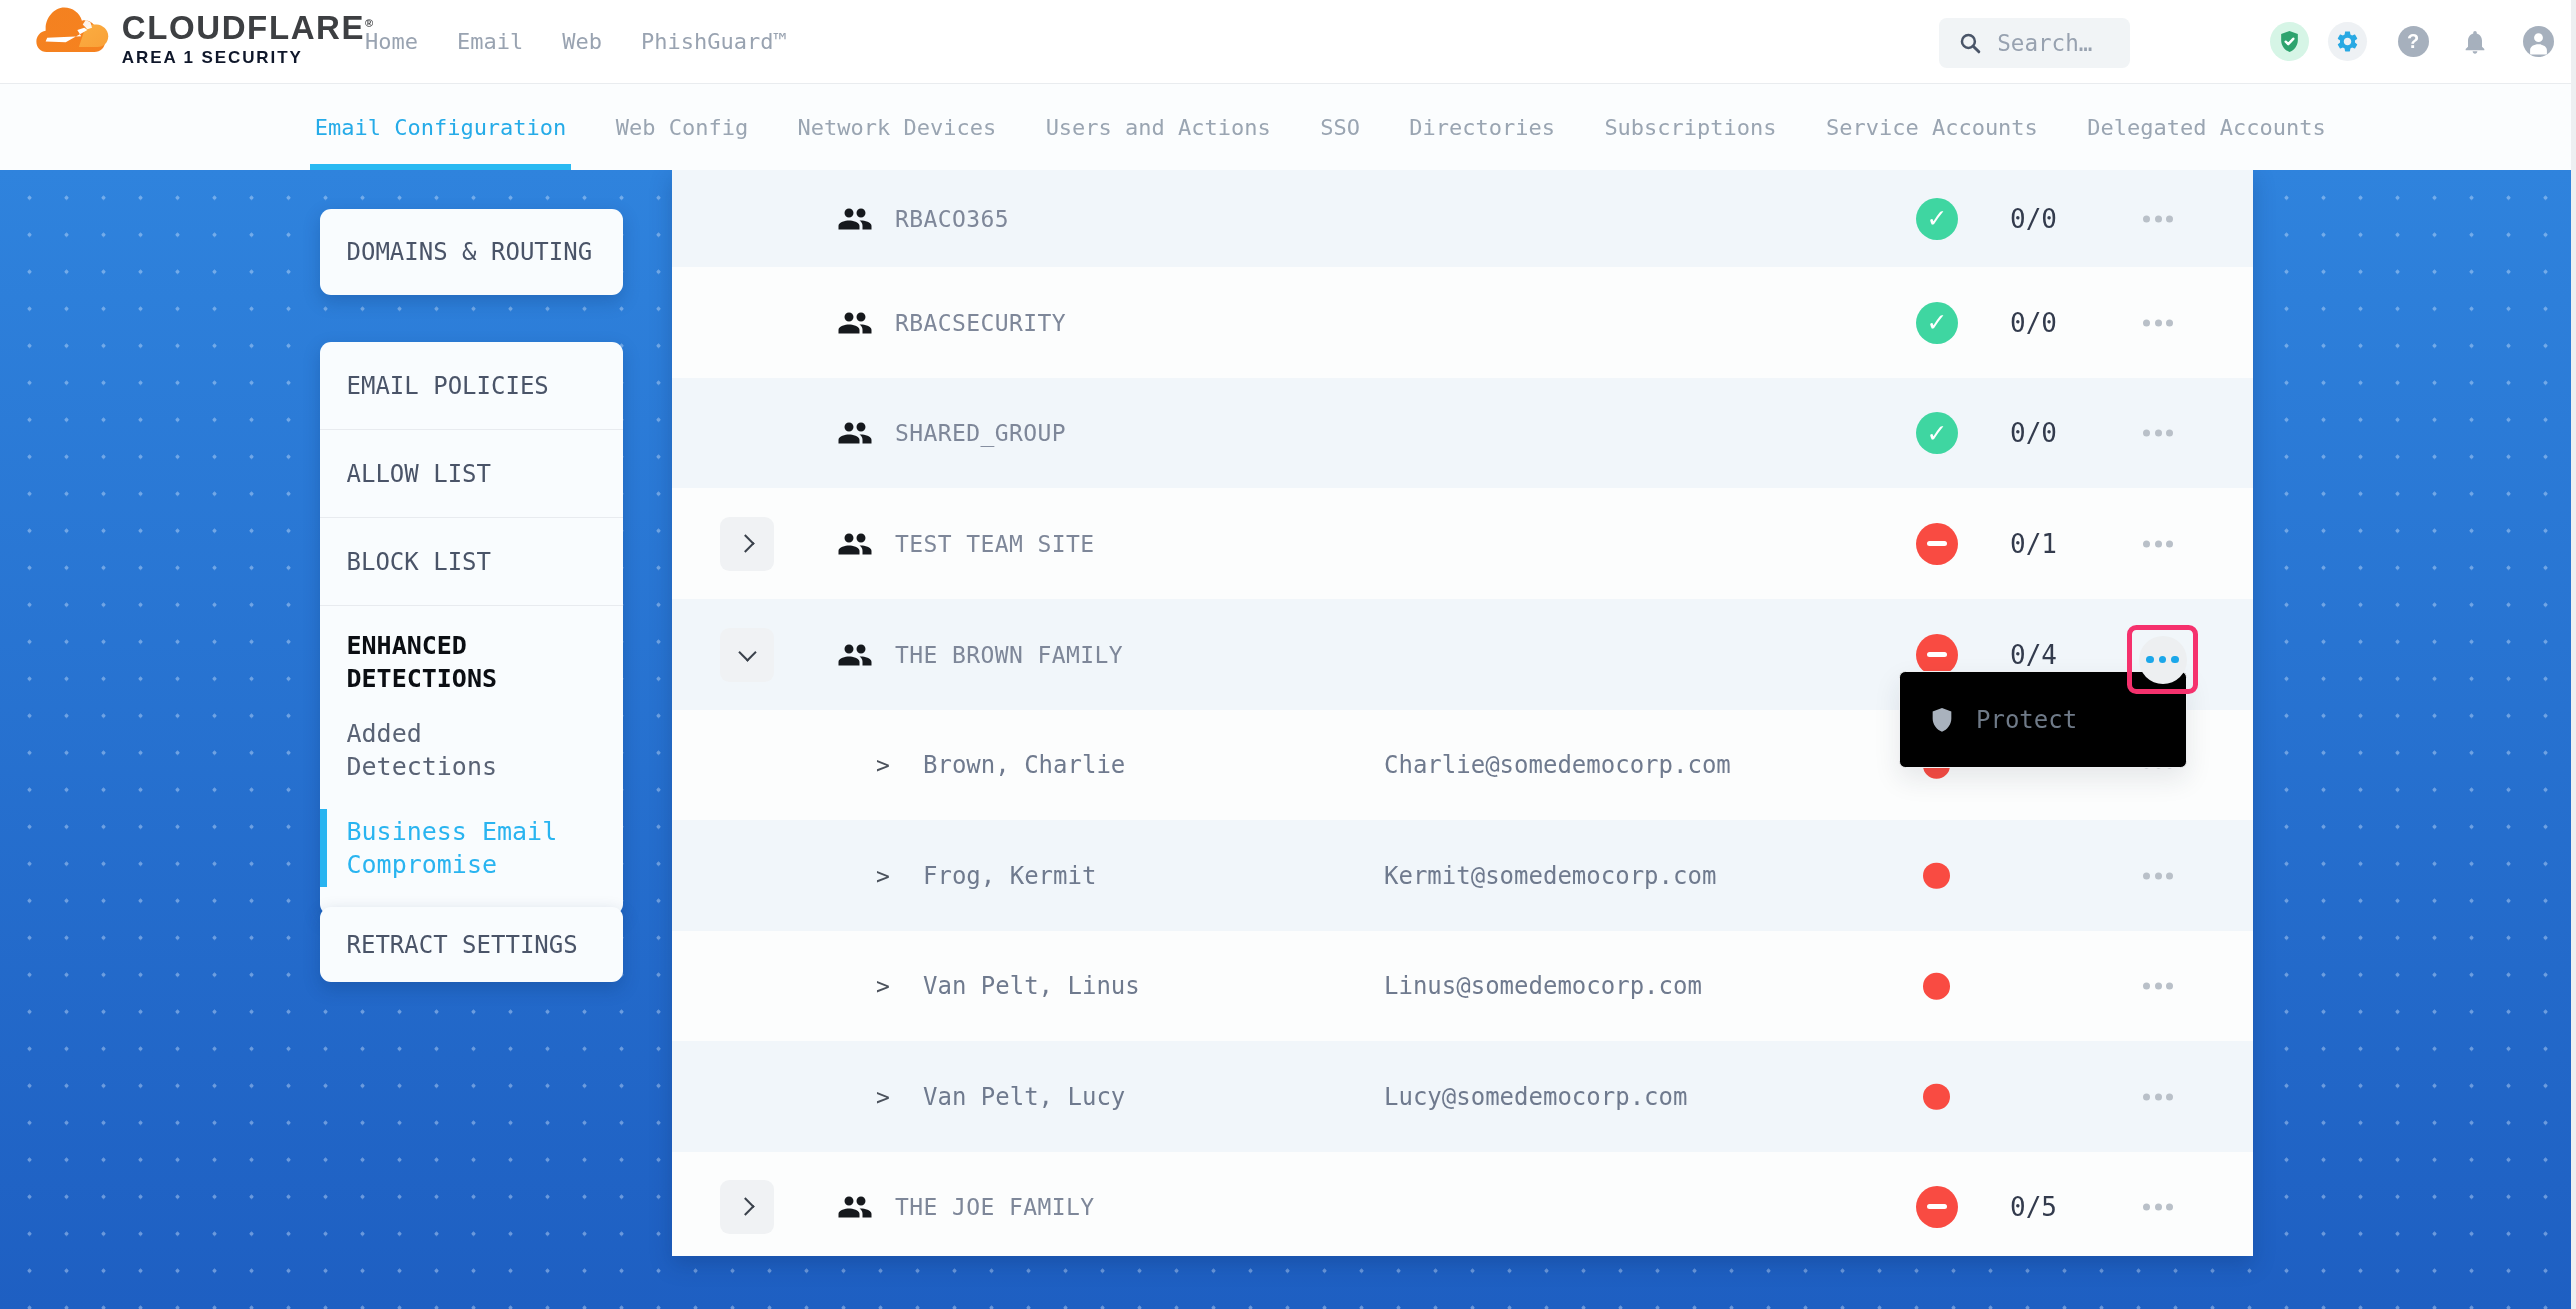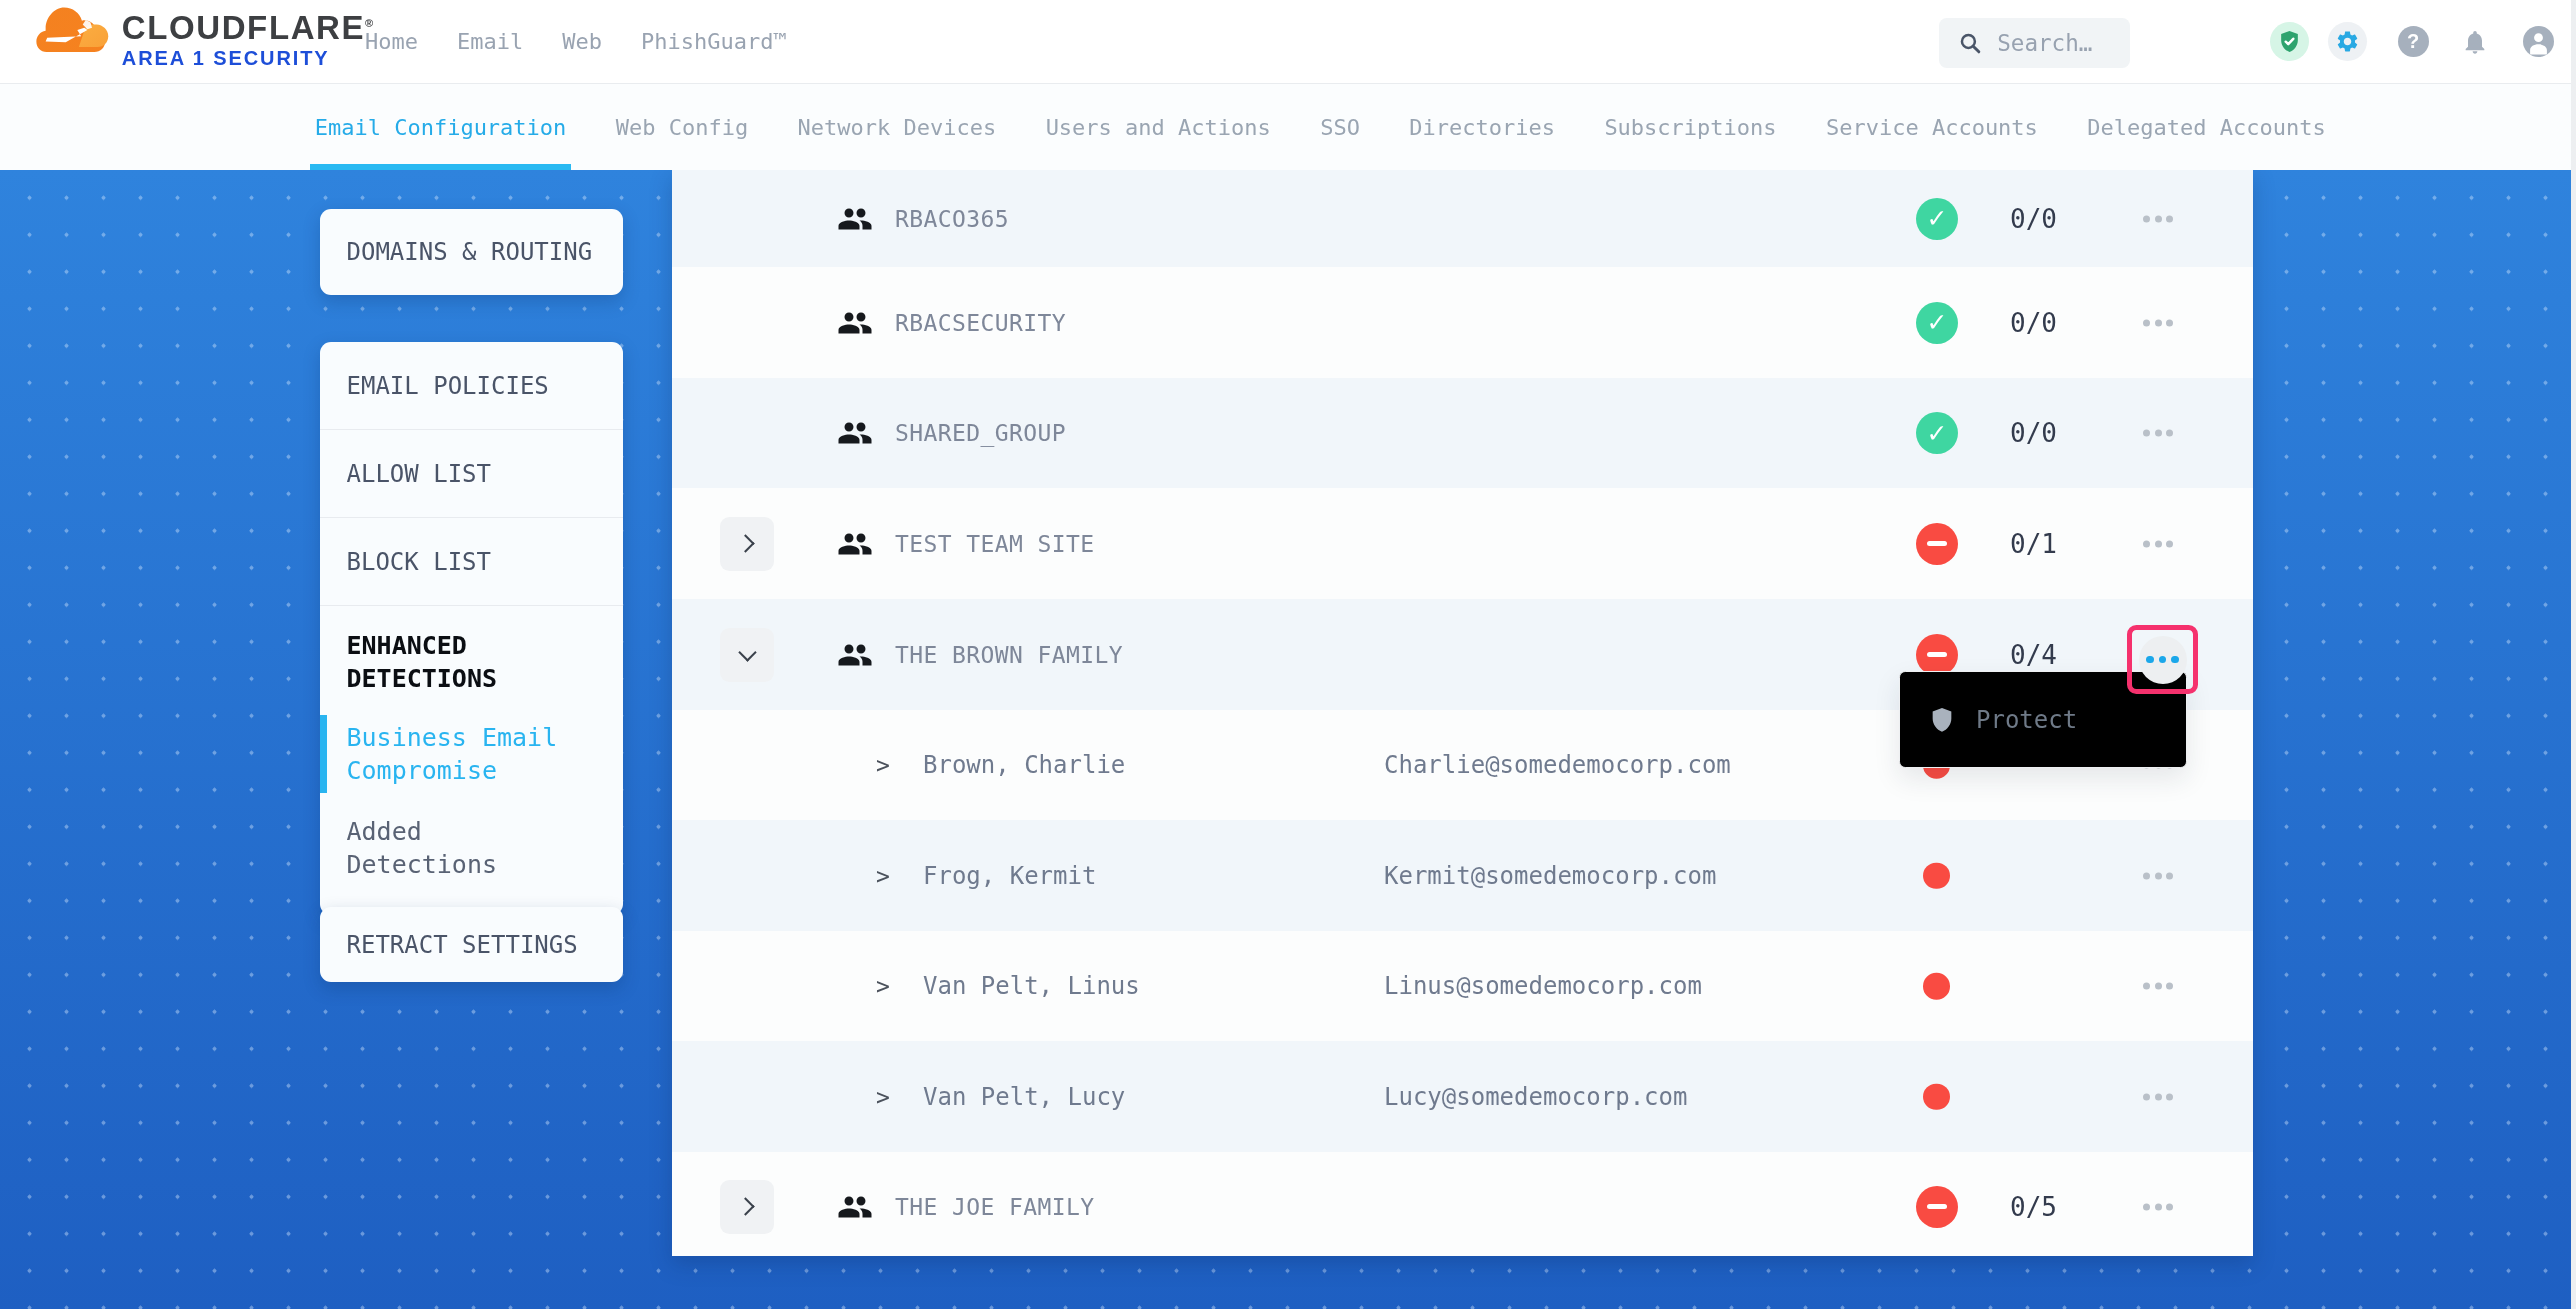--- a/index.html
+++ b/index.html
@@ -6,21 +6,21 @@
   body{width:2576px;height:1309px;overflow:hidden;font-family:"DejaVu Sans Mono",monospace;}
   .page{position:relative;width:2576px;height:1309px;background:#ffffff;overflow:hidden;}
 
   
   .header{position:absolute;left:0;top:0;width:100%;height:83px;background:#ffffff;z-index:30;}
   .logo{position:absolute;left:36px;top:6.2px;display:flex;}
   .logo-cloud{width:78px;height:51px;}
   .logo-text{margin-left:7.8px;font-family:"Liberation Sans",sans-serif;color:#3d3f42;}
   .logo-brand{font-size:33px;font-weight:bold;letter-spacing:1.6px;line-height:34px;}
   .logo-reg{font-size:11px;vertical-align:super;}
-  .logo-sub{font-size:20px;font-weight:bold;letter-spacing:1.9px;line-height:26.5px;color:#1d4ed8;}
+  .logo-sub{font-size:17px;font-weight:bold;letter-spacing:1.9px;line-height:26.5px;color:#0f172a;}
   .topnav{position:absolute;left:365px;top:0;height:83px;display:flex;align-items:center;gap:39px;}
   .topnav-link{font-size:22px;color:#99a3b1;cursor:pointer;}
   .search{position:absolute;left:1939px;top:18px;width:191px;height:50px;background:#f1f4f6;border-radius:7.8px;display:flex;align-items:center;}
   .search svg{margin-left:18.7px;flex:none;}
   .search input{border:none;background:transparent;outline:none;width:117px;margin-left:12.5px;
     font-family:"DejaVu Sans Mono",monospace;font-size:22.6px;color:#4a5568;}
   .search input::placeholder{color:#98a2b0;}
   .hicons{position:absolute;right:22px;top:0;height:83px;display:flex;align-items:center;gap:20px;}
   .circ{border-radius:50%;display:flex;align-items:center;justify-content:center;flex:none;cursor:pointer;}
   .c-shield{width:39px;height:39px;background:#d6f5e6;}
@@ -199,25 +199,25 @@
       <span class="lbl">EMAIL POLICIES</span>
     </div>
     <div class="pol-item">
       <span class="lbl">ALLOW LIST</span>
     </div>
     <div class="pol-item">
       <span class="lbl">BLOCK LIST</span>
     </div>
     <div class="enh">
       <div class="enh-title">ENHANCED DETECTIONS</div>
+      <div class="enh-item plain">
+        <span class="lbl">Added Detections</span>
+      </div>
       <div class="enh-item active">
         <span class="lbl">Business Email Compromise</span>
-      </div>
-      <div class="enh-item plain">
-        <span class="lbl">Added Detections</span>
       </div>
     </div>
   </div>
 
   <div class="card card-retract">
     <span class="lbl">RETRACT SETTINGS</span>
   </div>
 
   <div class="table">
 

